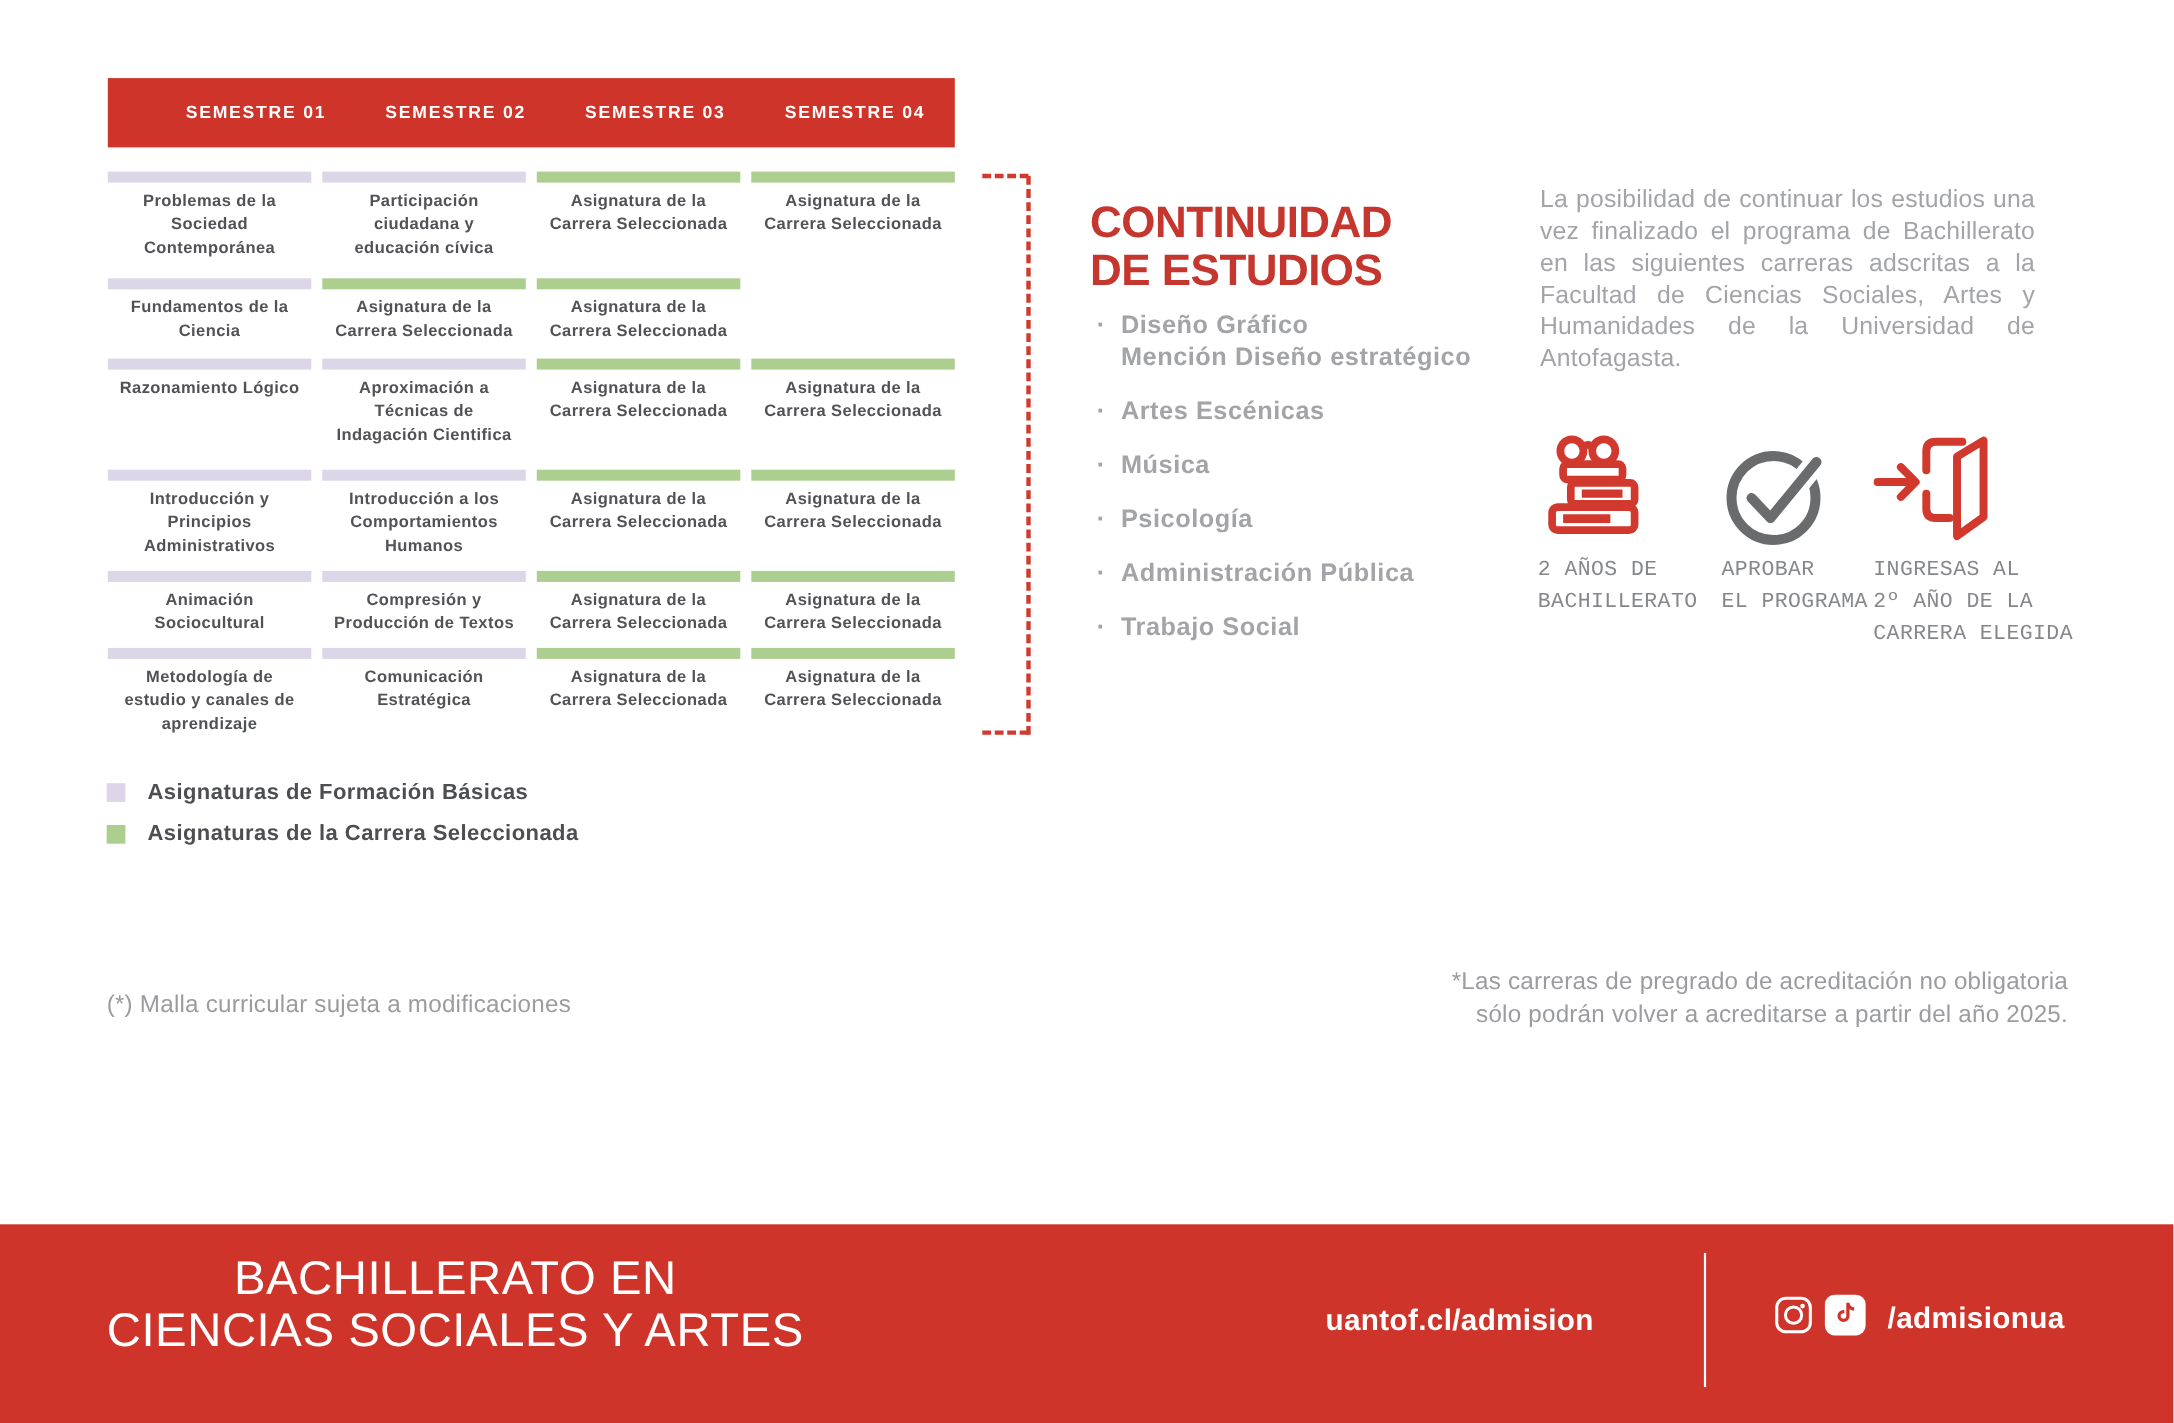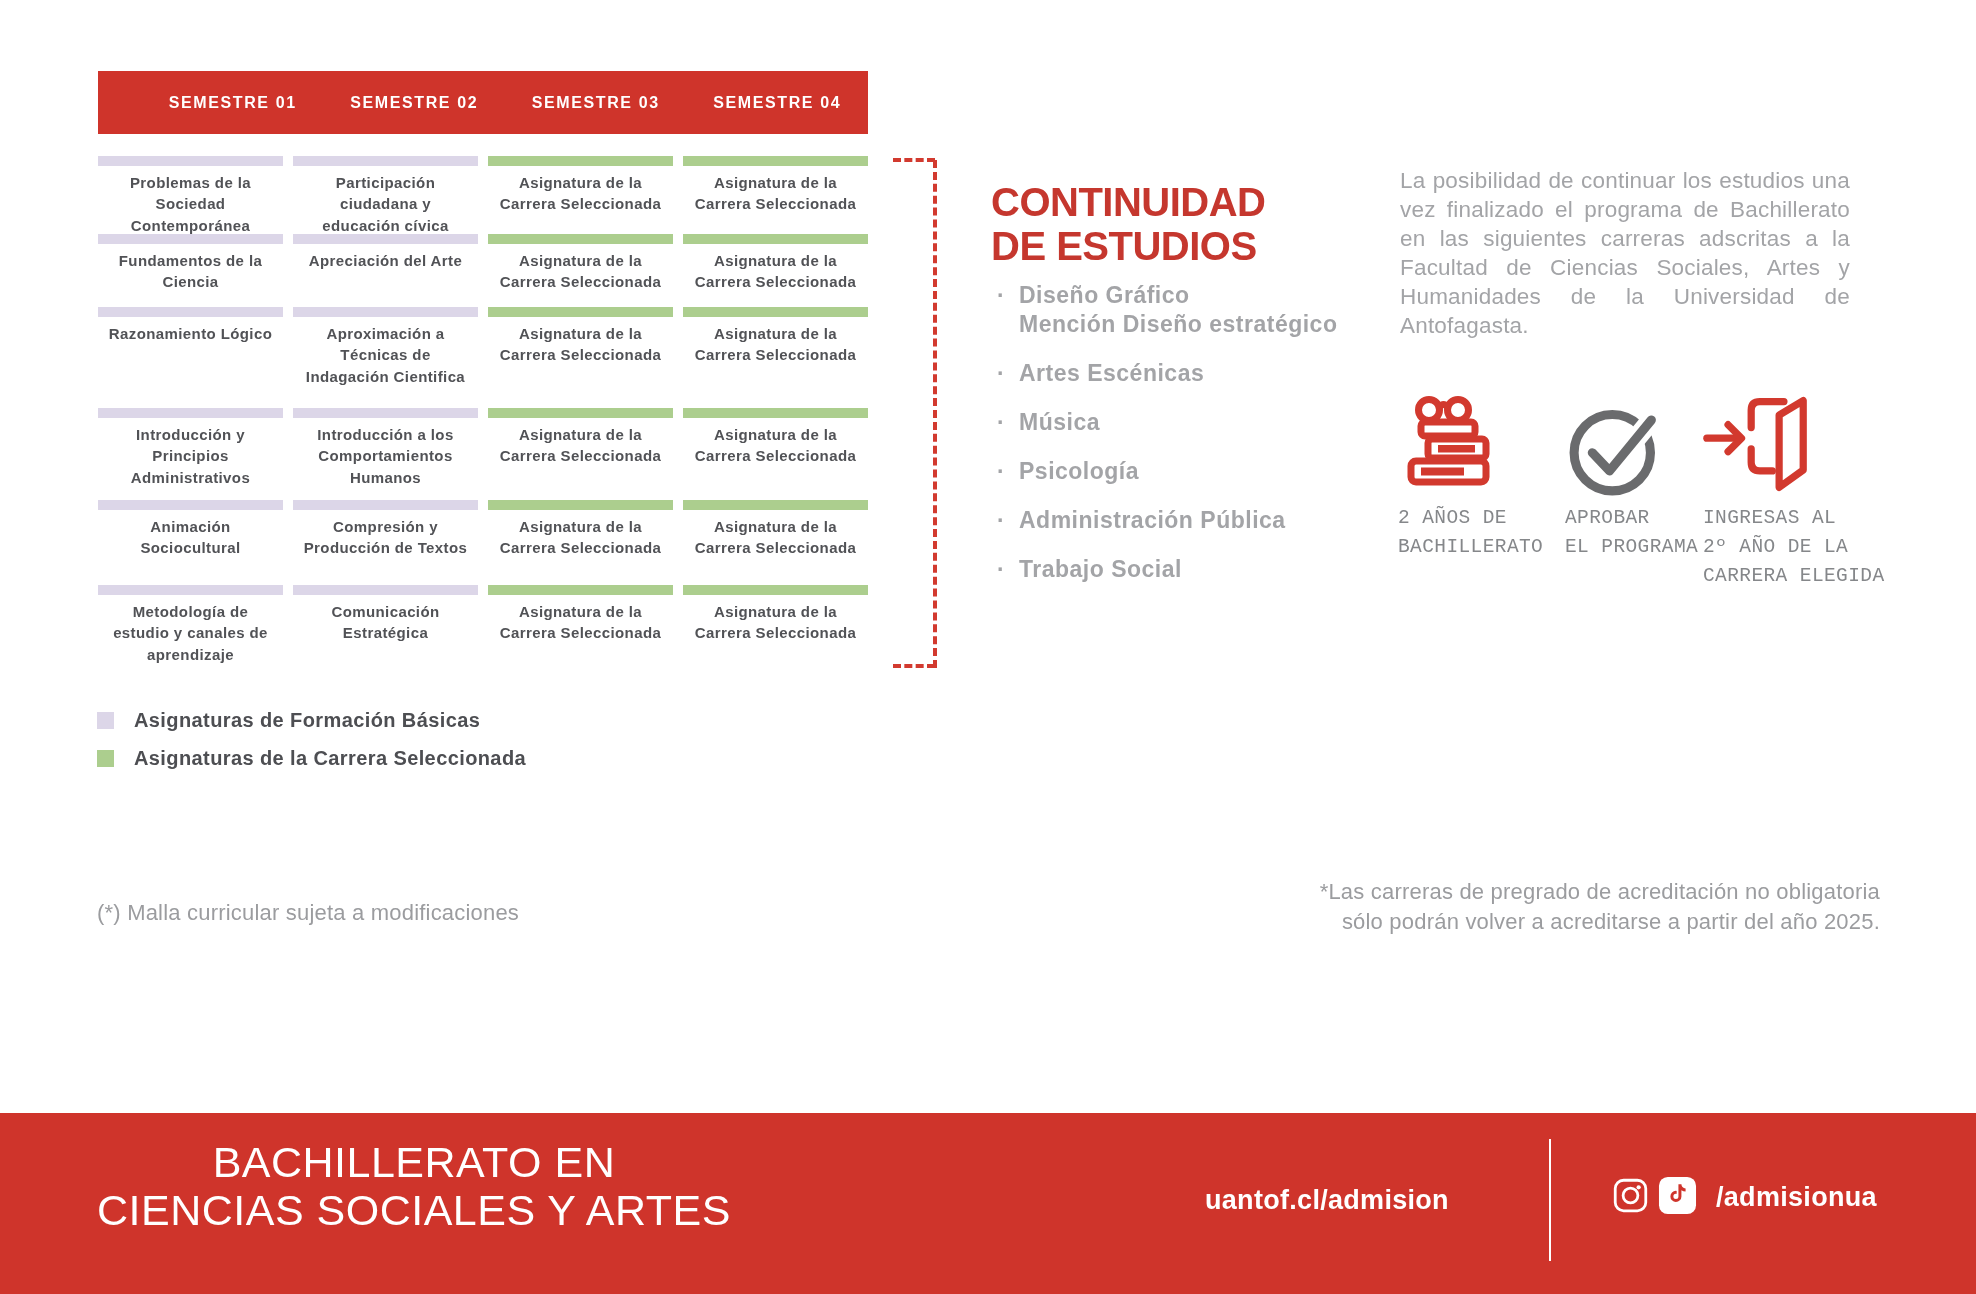--- a/index.html
+++ b/index.html
@@ -10,25 +10,25 @@
   *{box-sizing:border-box;margin:0;padding:0}
   body{background:#ffffff;font-family:"Liberation Sans",sans-serif;}
   .page{position:relative;width:1976px;height:1294px;background:#fff;overflow:hidden;}
 
   
   .table{position:absolute;left:98px;top:71px;width:770px;}
   .sem-header{display:flex;height:63px;background:var(--red_primary);align-items:center;padding-left:44px;}
   .sem-header .sem{flex:1;text-align:center;color:#fff;font-weight:700;font-size:16px;letter-spacing:1.6px;}
   #curriculum-rows{margin-top:22px;}
   .crow{display:grid;grid-template-columns:repeat(4,1fr);column-gap:10px;}
-  .crow:nth-child(1){height:78px}
+  .crow:nth-child(1){height:97px}
   .crow:nth-child(2){height:73px}
   .crow:nth-child(3){height:101px}
   .crow:nth-child(4){height:92px}
-  .crow:nth-child(5){height:85px}
+  .crow:nth-child(5){height:70px}
   .crow:nth-child(6){height:78px}
   .cell{display:flex;flex-direction:column;align-items:stretch;}
   .strip{height:10px;width:100%;}
   .cell.basic .strip{background:var(--lavender);}
   .cell.selected .strip{background:var(--green);}
   .ctext{padding:6px 10px 0;text-align:center;font-size:15px;line-height:1.42;font-weight:700;
          color:var(--course_text);letter-spacing:.4px;}
 
   
   .legend{position:absolute;left:97px;top:709px;}
@@ -109,24 +109,20 @@
           </div>
           <div class="cell selected">
             <div class="strip"></div>
             <div class="ctext">Asignatura de la Carrera Seleccionada</div>
           </div>
         </div>
         <div class="crow">
           <div class="cell basic">
             <div class="strip"></div>
             <div class="ctext">Fundamentos de la Ciencia</div>
-          </div>
-          <div class="cell basic">
-            <div class="strip"></div>
-            <div class="ctext">Apreciación del Arte</div>
           </div>
           <div class="cell selected">
             <div class="strip"></div>
             <div class="ctext">Asignatura de la Carrera Seleccionada</div>
           </div>
           <div class="cell selected">
             <div class="strip"></div>
             <div class="ctext">Asignatura de la Carrera Seleccionada</div>
           </div>
         </div>

